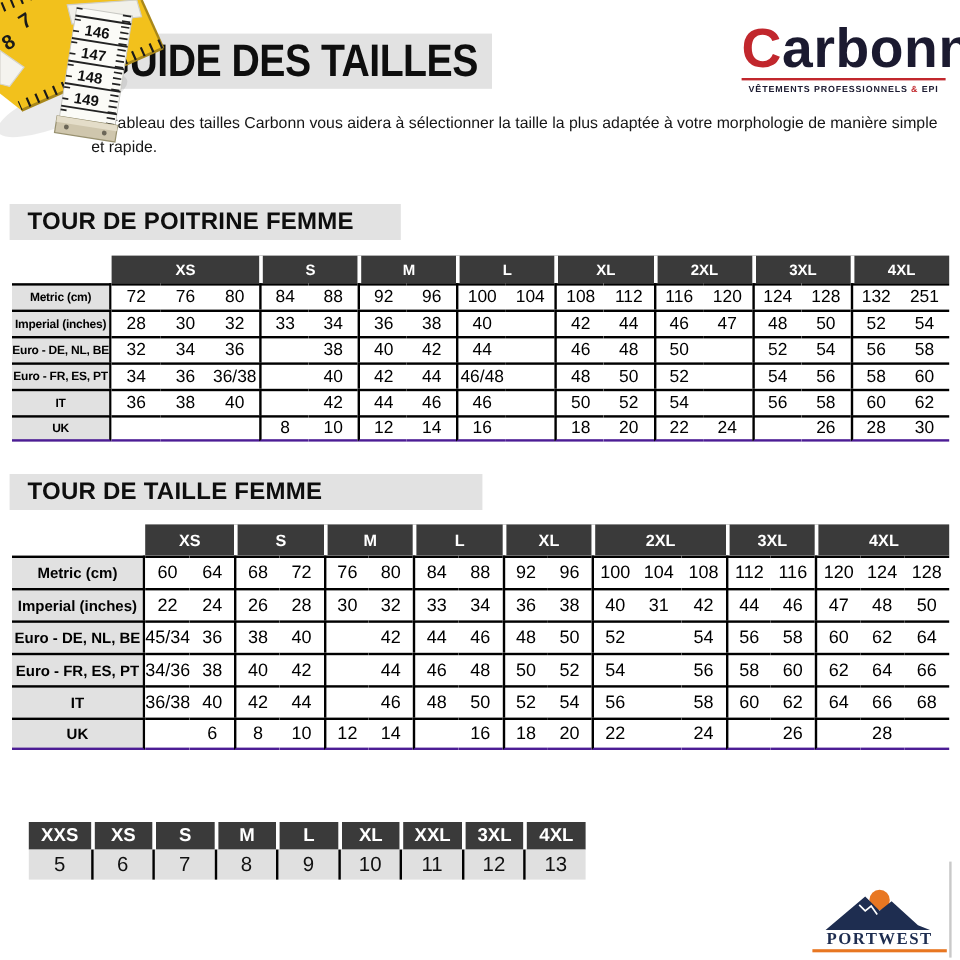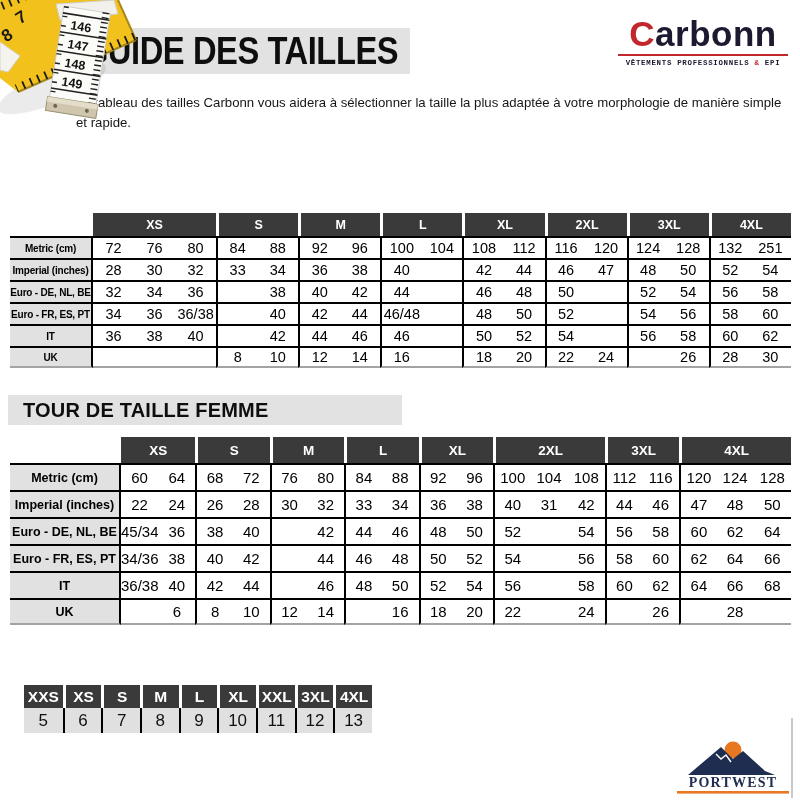--- a/index.html
+++ b/index.html
@@ -13,55 +13,55 @@
 
   
   .title-strip{position:absolute;left:76px;top:28px;width:334px;height:46px;background:var(--strip);}
   .title-strip .t{display:inline-block;font-size:38px;font-weight:bold;color:#0e0e0e;line-height:46px;
     padding-left:8px;white-space:nowrap;transform:scaleX(.86);transform-origin:left center;letter-spacing:-.5px;}
   .tape-svg{position:absolute;left:0;top:0;z-index:3;}
   .desc{position:absolute;left:76px;top:93px;width:716px;font-size:13.2px;line-height:1.55;color:#161616;}
 
   
   .brand{position:absolute;left:618px;top:16px;width:170px;text-align:center;}
-  .brand-name{font-size:35px;font-weight:bold;line-height:1.05;color:var(--navy);letter-spacing:.5px;white-space:nowrap;}
+  .brand-name{font-size:46px;font-weight:bold;line-height:1.05;color:var(--navy);letter-spacing:.5px;white-space:nowrap;}
   .brand-name .c{color:var(--red);}
   .brand-rule{height:2px;background:var(--red);margin-top:1px;}
-  .brand-tagline{margin-top:3px;font-size:7.4px;font-weight:bold;letter-spacing:.72px;color:var(--navy);white-space:nowrap;font-family:Liberation Mono, monospace;}
+  .brand-tagline{margin-top:3px;font-size:7.4px;font-weight:bold;letter-spacing:.72px;color:var(--navy);white-space:nowrap;}
   .brand-tagline .amp{color:var(--red);}
 
   
   .section-strip{position:absolute;background:var(--strip);height:30px;}
   .section-strip .t{font-size:20px;font-weight:bold;color:#0e0e0e;line-height:30px;padding-left:15px;
     display:inline-block;white-space:nowrap;letter-spacing:.2px;}
   #strip-poitrine{left:8px;top:170px;width:326px;}
   #strip-taille{left:8px;top:395px;width:394px;}
   #strip-gants{left:8px;top:650px;width:89px;}
 
   
   .st{position:absolute;border-collapse:separate;border-spacing:0;table-layout:fixed;width:781px;left:10px;}
   .st th,.st td{padding:0;text-align:center;vertical-align:middle;white-space:nowrap;overflow:hidden;}
   .st thead th.size-h{background:var(--dark);color:#fff;font-weight:bold;}
   .st thead th.gsh{border-left:3px solid #fff;}
   .st thead th.corner{background:#fff;}
   .st tbody td{border-top:2px solid #000;background:#fff;color:#000;}
-  .st tbody tr:last-child td{border-bottom:2px solid #a3a3a3;}
+  .st tbody tr:last-child td{border-bottom:2px solid #4c1d95;}
   .st tbody td.rlabel{background:var(--label-bg);border-right:2px solid #000;font-weight:bold;margin-left:11px;}
   .st tbody td.gs{border-left:2px solid #000;}
   #table-poitrine{top:213px;}
   #table-poitrine thead th{height:23px;font-size:12.5px;}
   #table-poitrine tbody td{height:22px;font-size:14.5px;}
   #table-poitrine tbody td.rlabel{font-size:10px;letter-spacing:-.2px;}
   #table-taille{top:437px;}
   #table-taille thead th{height:26px;font-size:13.5px;}
   #table-taille tbody td{height:27px;font-size:15px;}
   #table-taille tbody td.rlabel{font-size:12.5px;}
 
   
-  .gt{position:absolute;left:24px;top:685px;width:348px;border-collapse:separate;border-spacing:0;table-layout:fixed;}
+  .gt{position:absolute;left:24px;top:685px;width:464px;border-collapse:separate;border-spacing:0;table-layout:fixed;}
   .gt th{height:23px;background:var(--dark);color:#fff;font-size:15.5px;font-weight:bold;text-align:center;padding:0;}
   .gt th + th{border-left:3px solid #fff;}
   .gt td{height:25px;background:#e0e0e0;color:#111;font-size:17px;text-align:center;padding:0;}
   .gt td + td{border-left:2px solid #000;}
 
   
   .pw{position:absolute;left:675px;top:735px;}
   .right-line{position:absolute;left:791px;top:718px;width:2px;height:80px;background:#c9c9c9;}
 </style>
 </head>
@@ -120,20 +120,23 @@
     <div class="brand-rule"></div>
     <div class="brand-tagline">
       <span>VÊTEMENTS PROFESSIONNELS</span>
       <span class="amp">&amp;</span>
       <span>EPI</span>
     </div>
   </div>
 
   <p class="desc">Le tableau des tailles Carbonn vous aidera à sélectionner la taille la plus adaptée à votre morphologie de manière simple et rapide.</p>
 
+  <div class="section-strip" id="strip-poitrine">
+    <span class="t">TOUR DE POITRINE FEMME</span>
+  </div>
   <table class="st" id="table-poitrine">
       <colgroup>
         <col style="width: 83px;">
         <col>
         <col>
         <col>
         <col>
         <col>
         <col>
         <col>

